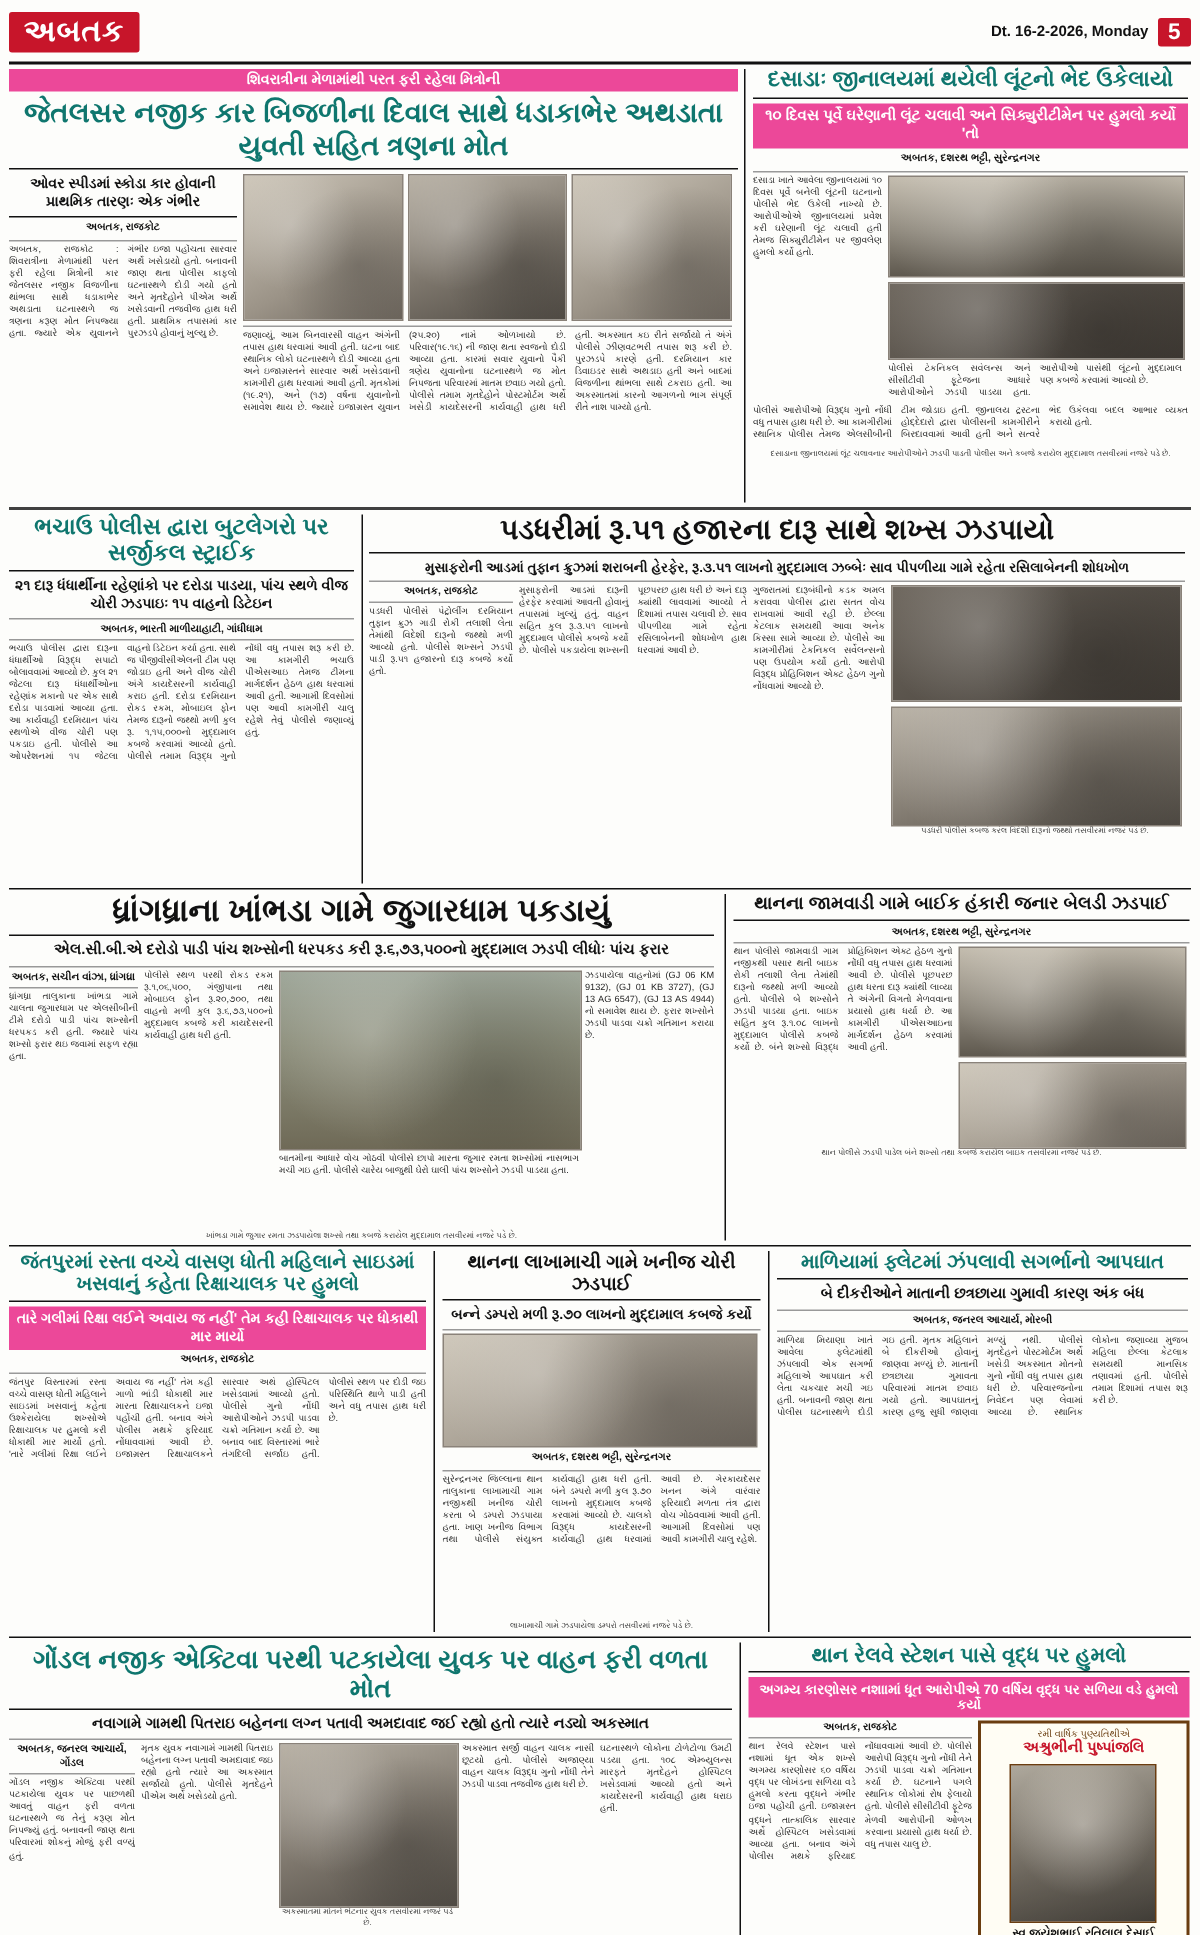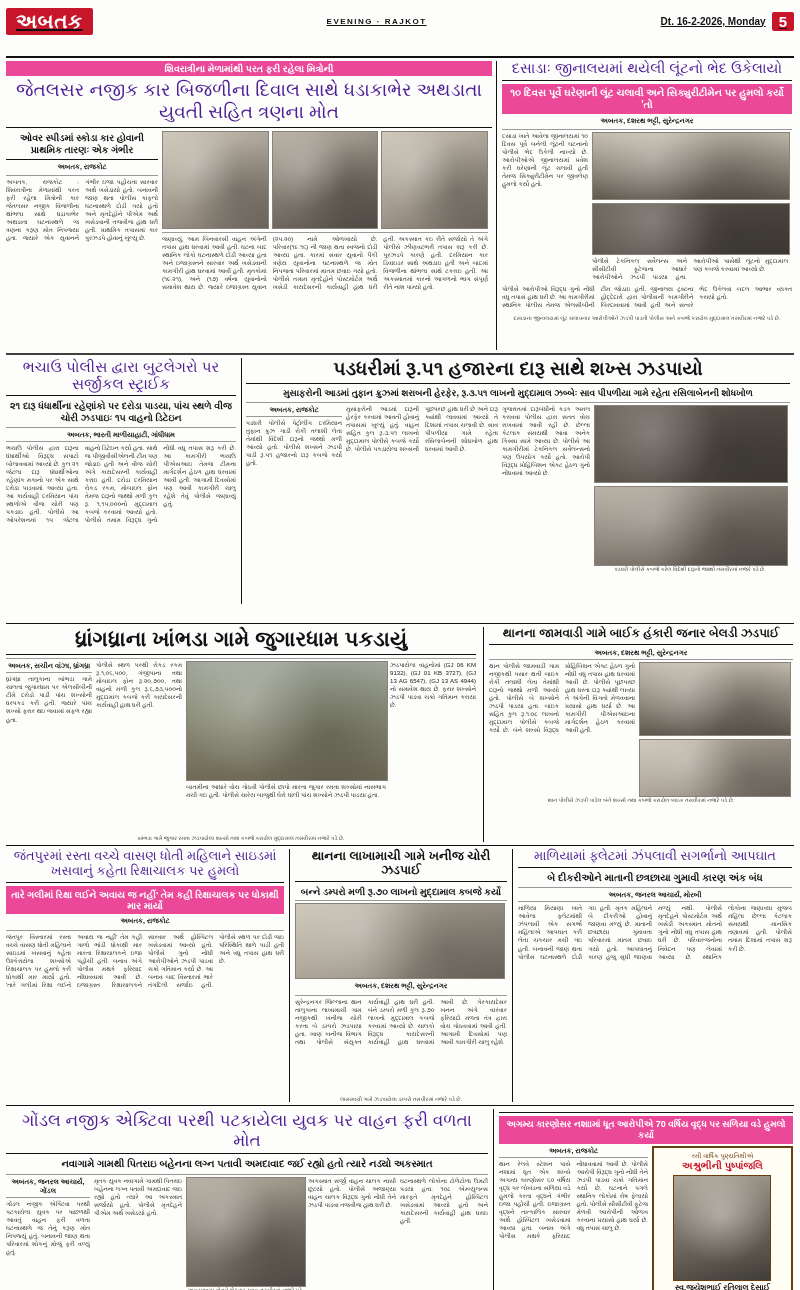--- a/index.html
+++ b/index.html
@@ -22,23 +22,22 @@
     box-sizing: border-box;
     padding: 4px 6px 6px 6px;
   }
 
   
   .masthead {
     display: flex;
     align-items: center;
     justify-content: space-between;
     border-bottom: 2px solid #111;
-    padding-bottom: 18px;
+    padding-bottom: 3px;
     height: 34px;
-    text-decoration: underline;
   }
   .logo {
     background: #c7152a;
     color: #fff;
     font-weight: bold;
     font-size: 20px;
     padding: 3px 10px 4px 10px;
     letter-spacing: 0.5px;
     border-radius: 2px;
     line-height: 1;
@@ -65,22 +64,22 @@
     font-weight: bold;
     padding: 1px 7px;
     border-radius: 2px;
   }
 
   
   .rule { border-top: 1px solid #111; margin: 3px 0; }
   .thin { border-top: 1px solid #999; margin: 2px 0; }
 
   .hl-red {
-    color: #4c1d95;
-    font-weight: normal;
+    color: #0f766e;
+    font-weight: bold;
     text-align: center;
     line-height: 1.15;
   }
   .hl-black {
     color: #111;
     font-weight: bold;
     text-align: center;
     line-height: 1.15;
   }
   .strap {
@@ -138,21 +137,21 @@
 
   
   #top-area { display: flex; gap: 4px; margin-top: 3px; }
   #left-top { width: 486px; }
   #right-top { width: 296px; border-left: 1px solid #111; padding-left: 5px; }
 
   #mid-area { display: flex; gap: 4px; margin-top: 3px; }
   #mid-left { width: 236px; border-right: 1px solid #111; padding-right: 5px; }
   #mid-right { width: 544px; }
 
-  #third-area { margin-top: 19px; border-top: 1px solid #111; padding-top: 3px; display:flex; gap:7px;}
+  #third-area { margin-top: 3px; border-top: 1px solid #111; padding-top: 3px; display:flex; gap:7px;}
   #third-left { width: 470px; }
   #third-right { width: 310px; border-left:1px solid #111; padding-left:5px; }
 
   #fourth-area { margin-top: 3px; border-top: 1px solid #111; padding-top: 3px; display:flex; gap:5px;}
   #f-c1 { width: 278px; }
   #f-c2 { width: 218px; border-left:1px solid #111; padding-left:5px;}
   #f-c3 { width: 280px; border-left:1px solid #111; padding-left:5px;}
 
   #fifth-area { margin-top: 3px; border-top: 1px solid #111; padding-top: 3px; display:flex; gap:5px;}
   #fi-left { width: 482px; }
@@ -184,21 +183,20 @@
   .cap-strip { font-size:5.4px; text-align:center; color:#333; line-height:1.2; }
 </style>
 </head>
 <body>
 
 <div class="page">
 
   <div class="masthead">
     <div class="logo">અબતક</div>
     <div class="masthead-center">
-      <div style="font-size:8px;letter-spacing:1.5px;">EVENING · RAJKOT</div>
     </div>
     <div class="masthead-right">
       <span>Dt. 16-2-2026, Monday</span>
       <span class="page-no">5</span>
     </div>
   </div>
 
   <div id="top-area">
 
     <div id="left-top" class="box">
@@ -307,20 +305,21 @@
         </div>
       </div>
     </div>
   </div>
 
   <div id="third-area">
 
     <div id="third-left" class="box">
       <div class="hl-black" style="font-size:21px;">ધ્રાંગધ્રાના ખાંભડા ગામે જુગારધામ પકડાયું</div>
       <div class="rule"></div>
+      <div class="subhead" style="font-size:10px;">એલ.સી.બી.એ દરોડો પાડી પાંચ શખ્સોની ધરપકડ કરી રૂ.૬,૭૩,૫૦૦નો મુદ્દામાલ ઝડપી લીધોઃ પાંચ ફરાર</div>
       <div class="thin"></div>
       <div style="display:flex;gap:4px;">
         <div style="width:86px;">
           <div class="byline">અબતક, સચીન વાંઝા, ધ્રાંગધ્રા</div>
           <div class="thin"></div>
           <div class="body-text" style="height:160px;">
             <span>ધ્રાંગધ્રા તાલુકાના ખાંભડા ગામે ચાલતા જુગારધામ પર એલસીબીની ટીમે દરોડો પાડી પાંચ શખ્સોની ધરપકડ કરી હતી. જ્યારે પાંચ શખ્સો ફરાર થઇ જવામાં સફળ રહ્યા હતા.</span>
           </div>
         </div>
         <div style="width:86px;">
@@ -444,20 +443,21 @@
         </div>
         <div style="width:88px;">
           <div class="body-text" style="height:152px;">
             <span>ઘટનાસ્થળે લોકોના ટોળેટોળા ઉમટી પડયા હતા. ૧૦૮ એમ્બ્યુલન્સ મારફતે મૃતદેહને હોસ્પિટલ ખસેડવામાં આવ્યો હતો અને કાયદેસરની કાર્યવાહી હાથ ધરાઇ હતી.</span>
           </div>
         </div>
       </div>
     </div>
 
     <div id="fi-right" class="box">
+      <div class="hl-red" style="font-size:14px;">થાન રેલવે સ્ટેશન પાસે વૃદ્ધ પર હુમલો</div>
       <div class="rule"></div>
       <div class="strap" style="font-size:9px;padding:3px;">અગમ્ય કારણોસર નશાામાં ધૂત આરોપીએ 70 વર્ષિય વૃદ્ધ પર સળિયા વડે હુમલો કર્યો</div>
       <div style="display:flex;gap:4px;margin-top:2px;">
         <div style="width:150px;">
           <div class="byline">અબતક, રાજકોટ</div>
           <div class="thin"></div>
           <div class="body-text multi2" style="height:128px;">
             <span>થાન રેલવે સ્ટેશન પાસે નશામાં ધૂત એક શખ્સે અગમ્ય કારણોસર ૬૦ વર્ષિય વૃદ્ધ પર લોખંડના સળિયા વડે હુમલો કરતા વૃદ્ધને ગંભીર ઇજા પહોંચી હતી.</span>
             <span>ઇજાગ્રસ્ત વૃદ્ધને તાત્કાલિક સારવાર અર્થે હોસ્પિટલ ખસેડવામાં આવ્યા હતા. બનાવ અંગે પોલીસ મથકે ફરિયાદ નોંધાવવામાં આવી છે.</span>
             <span>પોલીસે આરોપી વિરૂદ્ધ ગુનો નોંધી તેને ઝડપી પાડવા ચક્રો ગતિમાન કર્યા છે. ઘટનાને પગલે સ્થાનિક લોકોમાં રોષ ફેલાયો હતો.</span>

